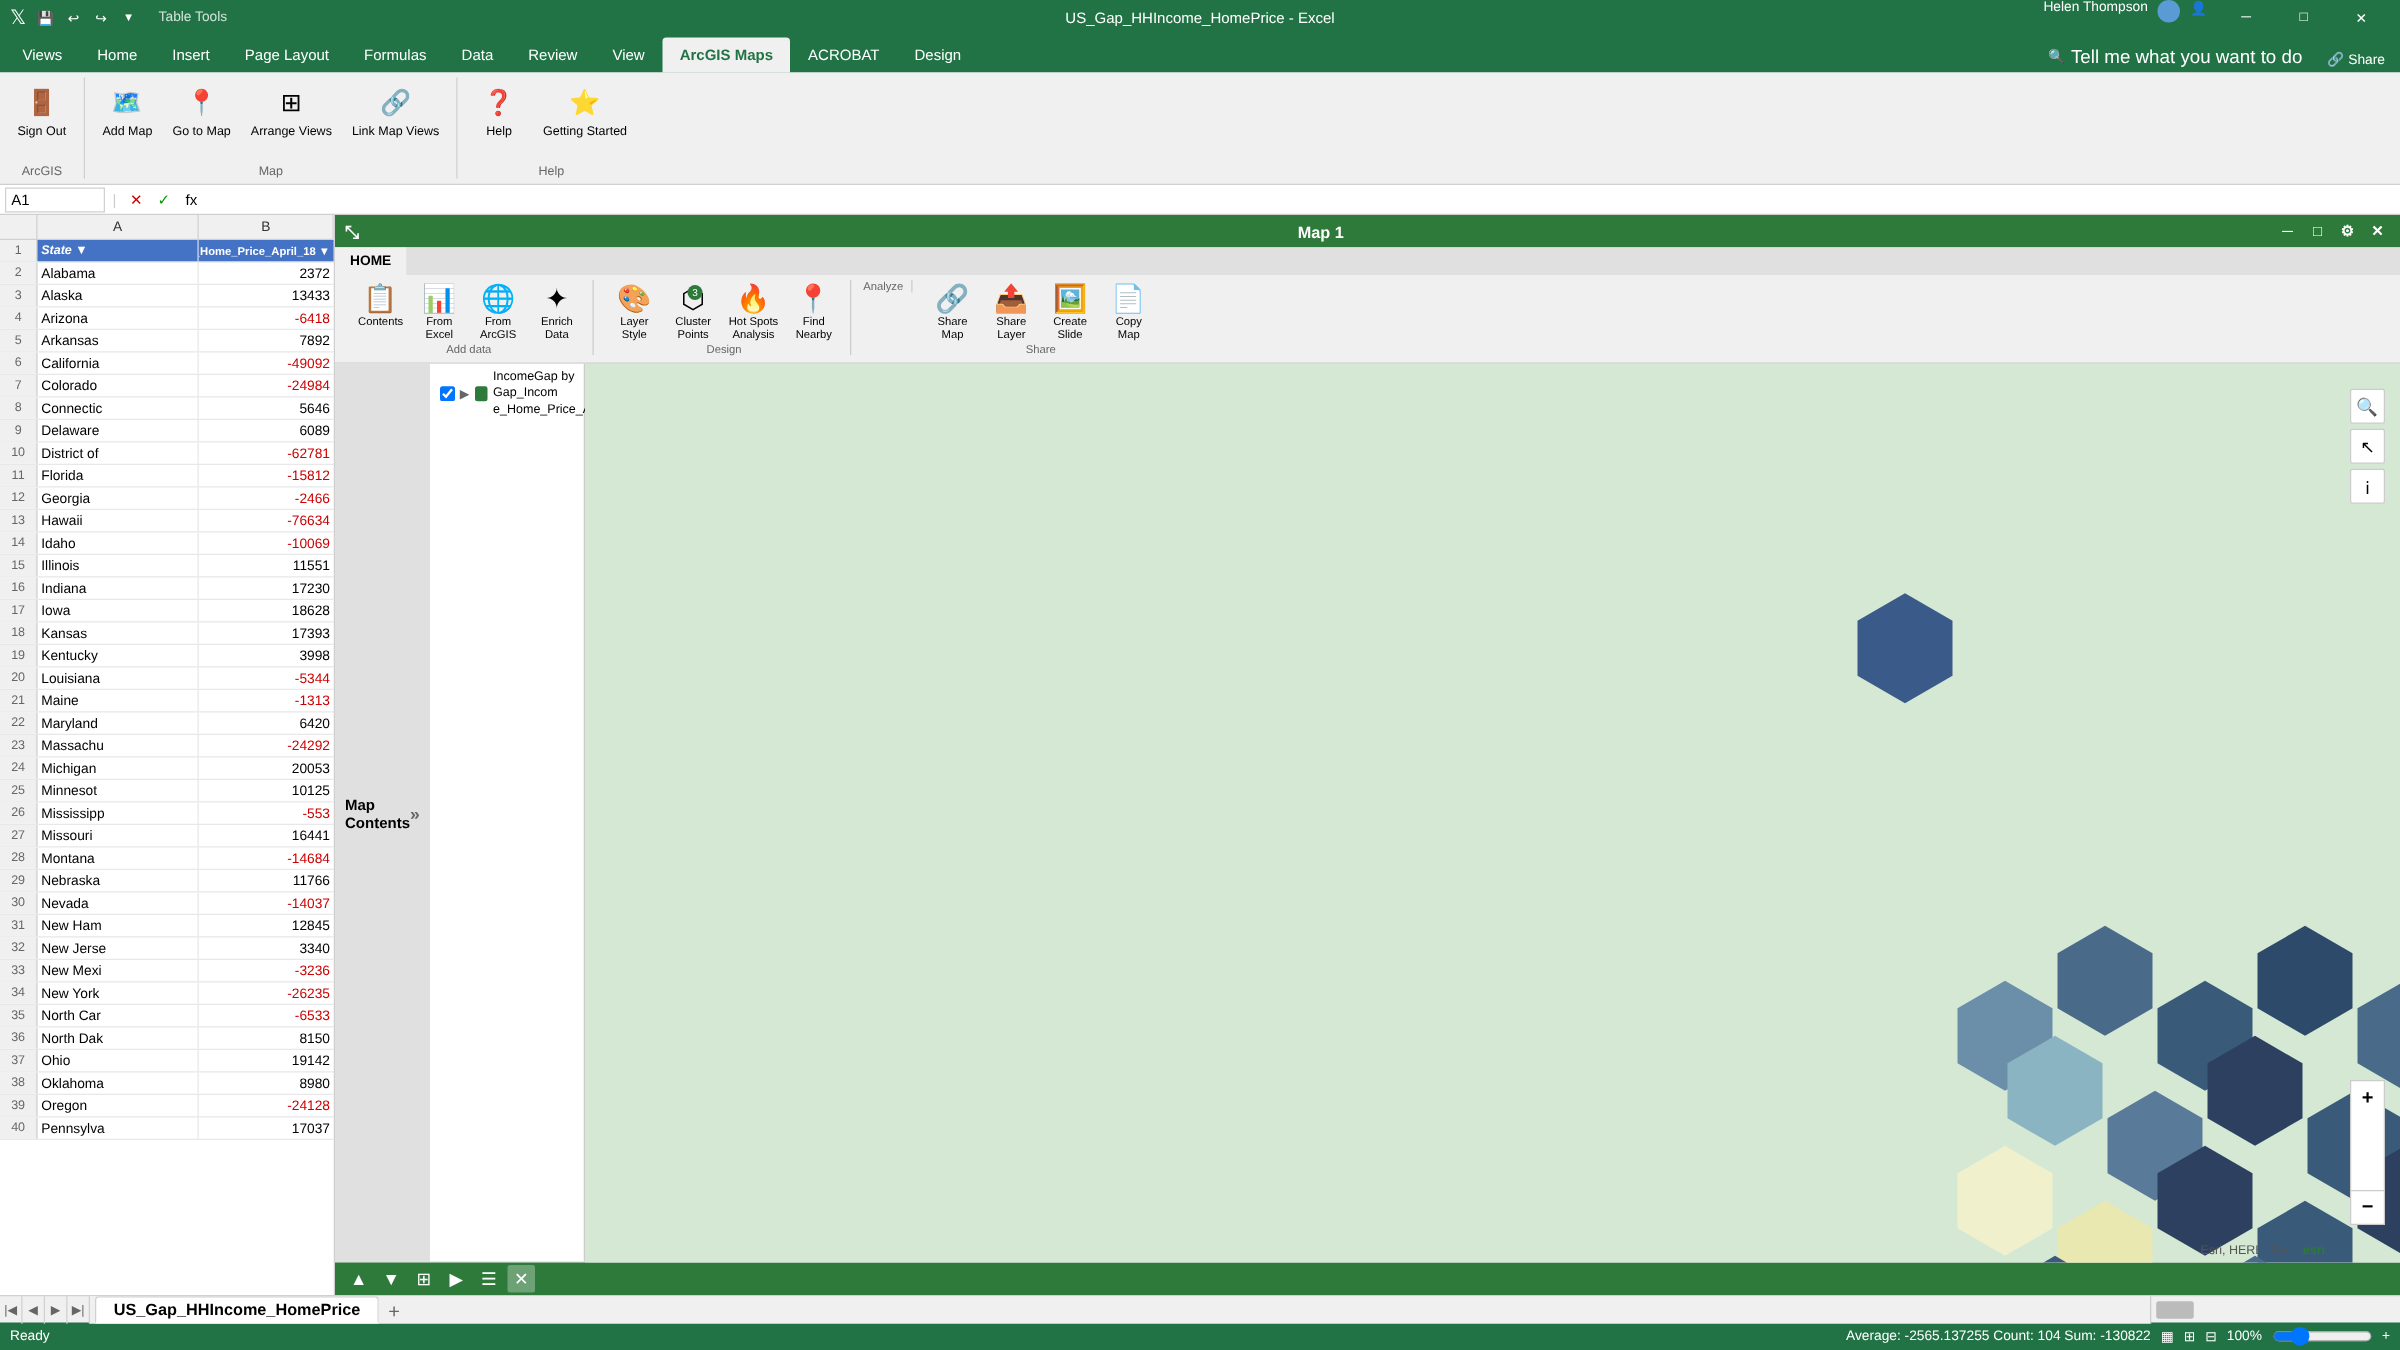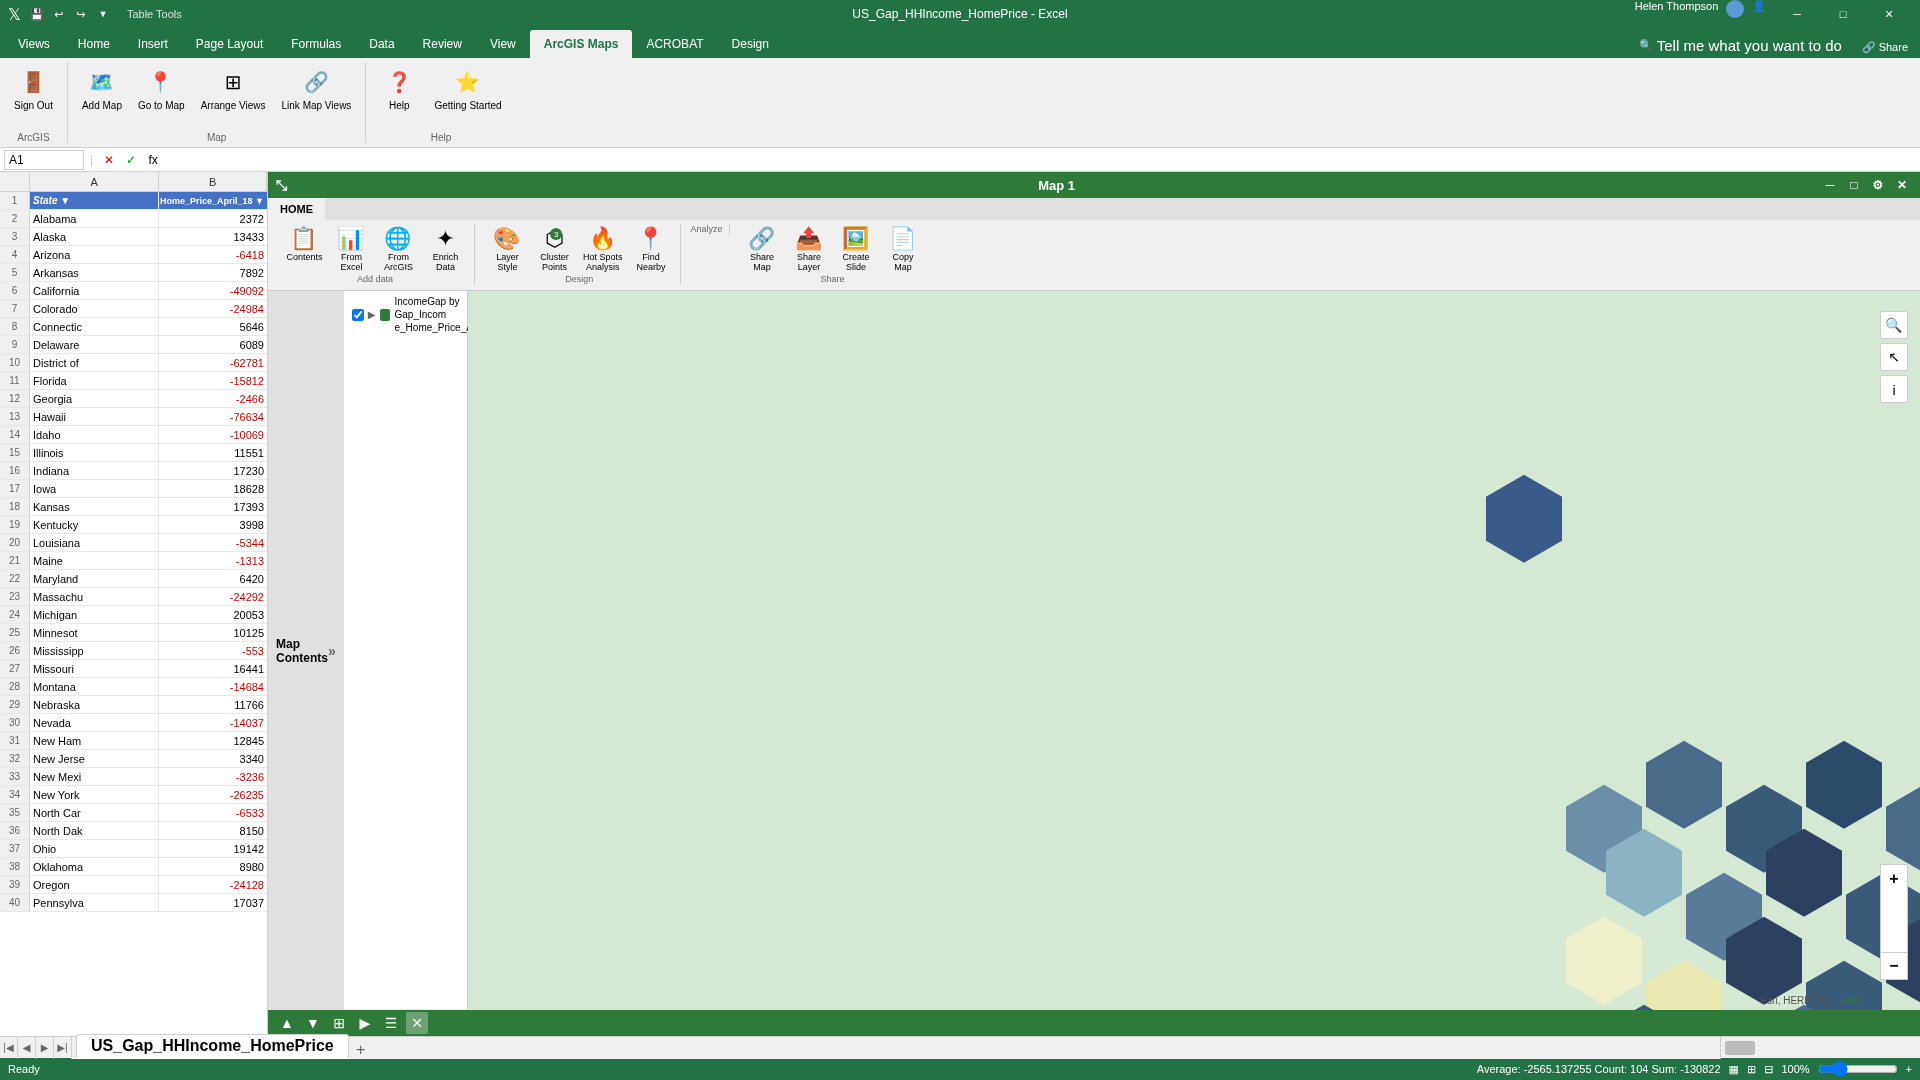--- a/index.html
+++ b/index.html
@@ -401,21 +401,21 @@
       align-items: flex-end;
       border-top: 1px solid #d0d0d0;
       padding: 0 4px;
       gap: 2px;
     }
     .sheet-tab {
       padding: 2px 14px;
       background: white;
       border: 1px solid #d0d0d0;
       border-bottom: none;
-      font-size: 16px;
+      font-size: 13px;
       cursor: pointer;
       border-radius: 3px 3px 0 0;
     }
     .sheet-tab.active { background: white; border-bottom: 2px solid white; font-weight: 600; }
     .add-sheet-btn {
       width: 20px;
       height: 18px;
       display: flex;
       align-items: center;
       justify-content: center;

